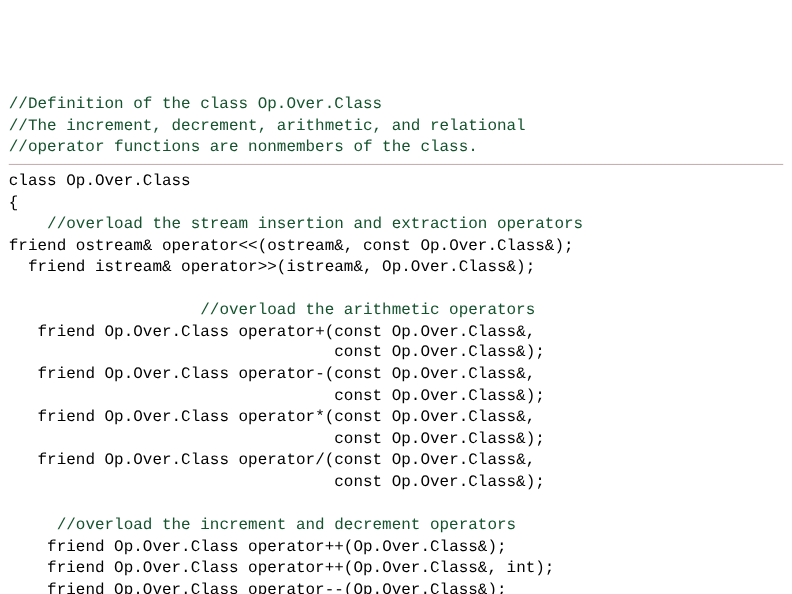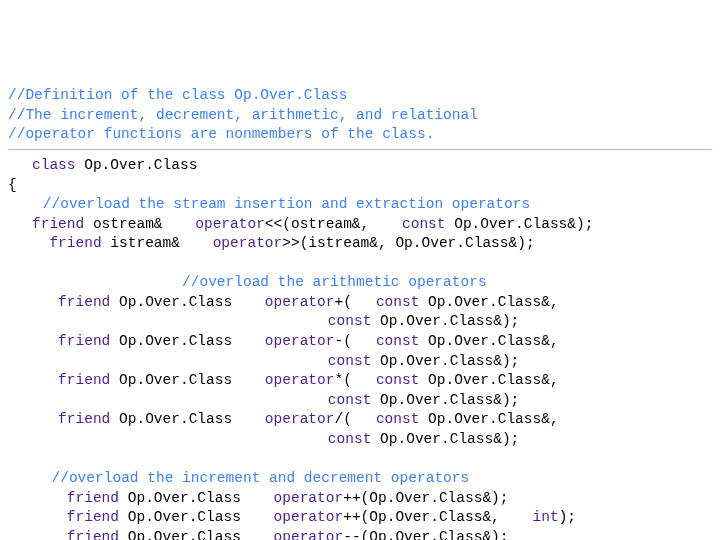--- a/index.html
+++ b/index.html
@@ -5,22 +5,22 @@
   body {
     margin: 0;
     padding: 8px;
     font-family: "Courier New", Courier, monospace;
     font-size: 14.5px;
     line-height: 1.35;
     color: #000;
     background: #fff;
     white-space: pre;
   }
-  .g { color: #3b82f6; }
-  .b { color: #4c1d95; margin-left: 24px; }
+  .g { color: #14532d; }
+  .b { color: #000000; }
   .k { color: #000000; text-align: right; }
   hr.top {
     border: none;
     border-top: 1px solid #c8b0b0;
     margin: 4px 0 6px 0;
   }
 </style>
 </head>
 <body>
 

